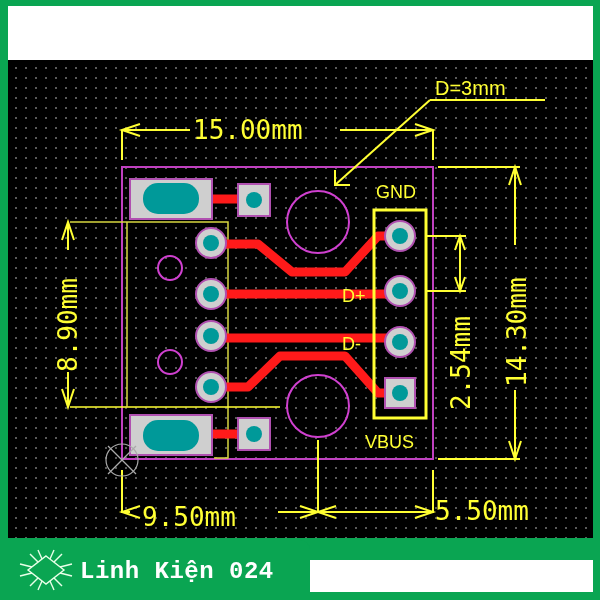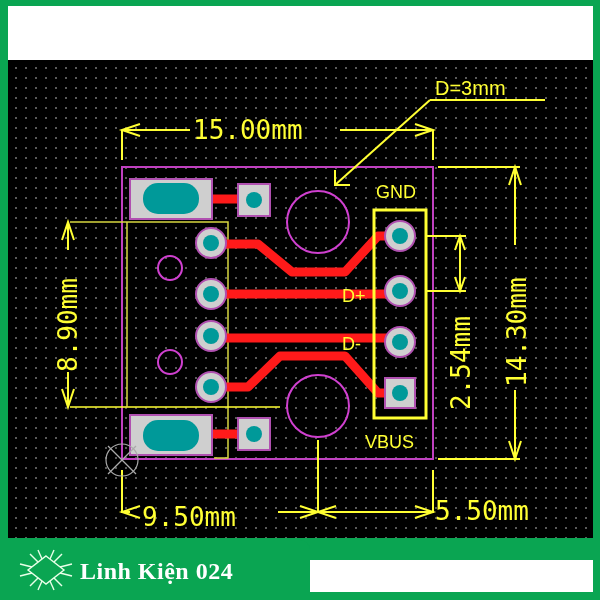--- a/index.html
+++ b/index.html
@@ -3,21 +3,21 @@
 <meta charset="utf-8">
 <style>
   html,body{margin:0;padding:0;}
   body{width:600px;height:600px;position:relative;overflow:hidden;background:#0aa552;font-family:"Liberation Sans",sans-serif;}
   .frame-top{position:absolute;left:8px;top:6px;width:585px;height:54px;background:#ffffff;}
   .canvas{position:absolute;left:8px;top:60px;width:585px;height:478px;background:#000;
     background-image:radial-gradient(circle,#5a5a5a 0.8px,transparent 1px);background-size:10px 10px;background-position:3px 3px;}
   svg.pcb{position:absolute;left:0;top:0;width:600px;height:600px;}
   .brand{position:absolute;left:0;top:540px;width:310px;height:60px;background:#0aa552;border-top-right-radius:10px;}
   .brand-white{position:absolute;left:310px;top:560px;width:283px;height:32px;background:#fff;}
-  .brand-name{position:absolute;left:80px;top:558px;color:#fff;font-weight:bold;font-size:24px;letter-spacing:0.5px;font-family:Liberation Serif, serif;}
+  .brand-name{position:absolute;left:80px;top:558px;color:#fff;font-weight:bold;font-size:24px;letter-spacing:0.5px;font-family:Liberation Mono, monospace;}
   .brand-logo{position:absolute;left:14px;top:548px;width:64px;height:44px;}
   .dimtxt{fill:#ffff33;font-family:"DejaVu Sans Mono","Liberation Mono",monospace;}
   .lbl{fill:#ffff33;font-family:"Liberation Sans",sans-serif;}
 </style>
 </head>
 <body>
 
 <div class="frame-top"></div>
 <div class="canvas"></div>
 

